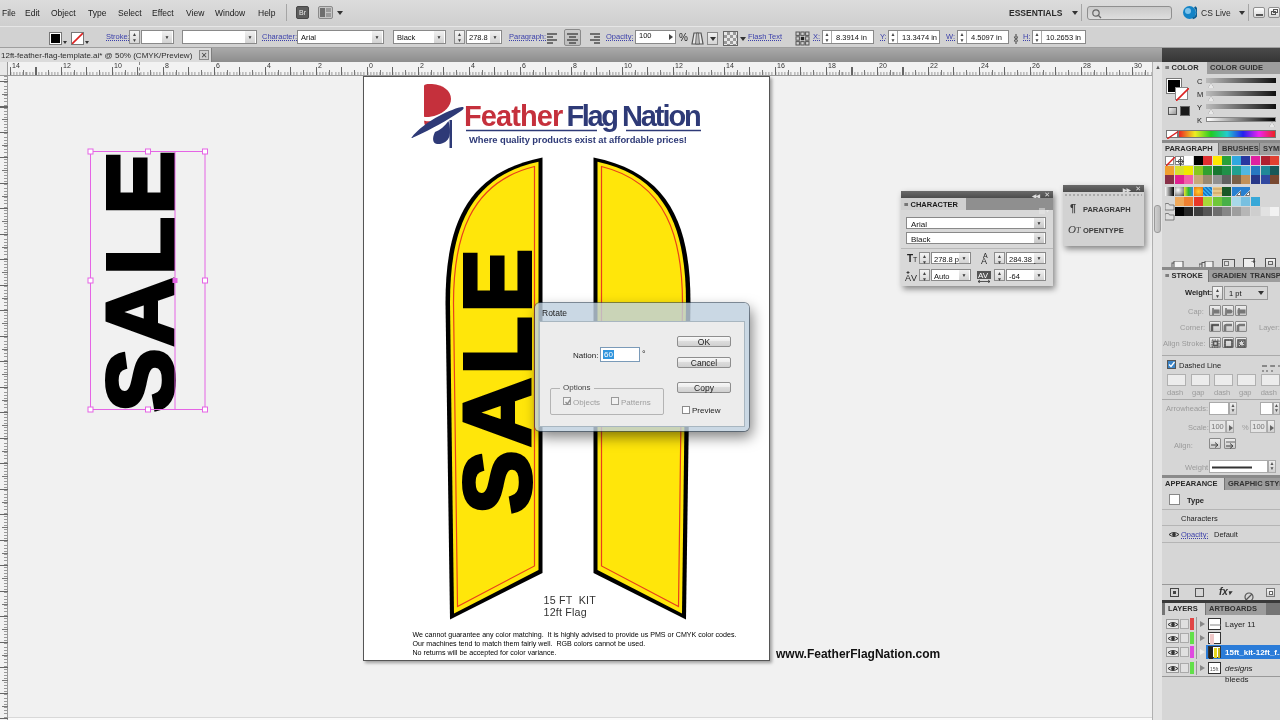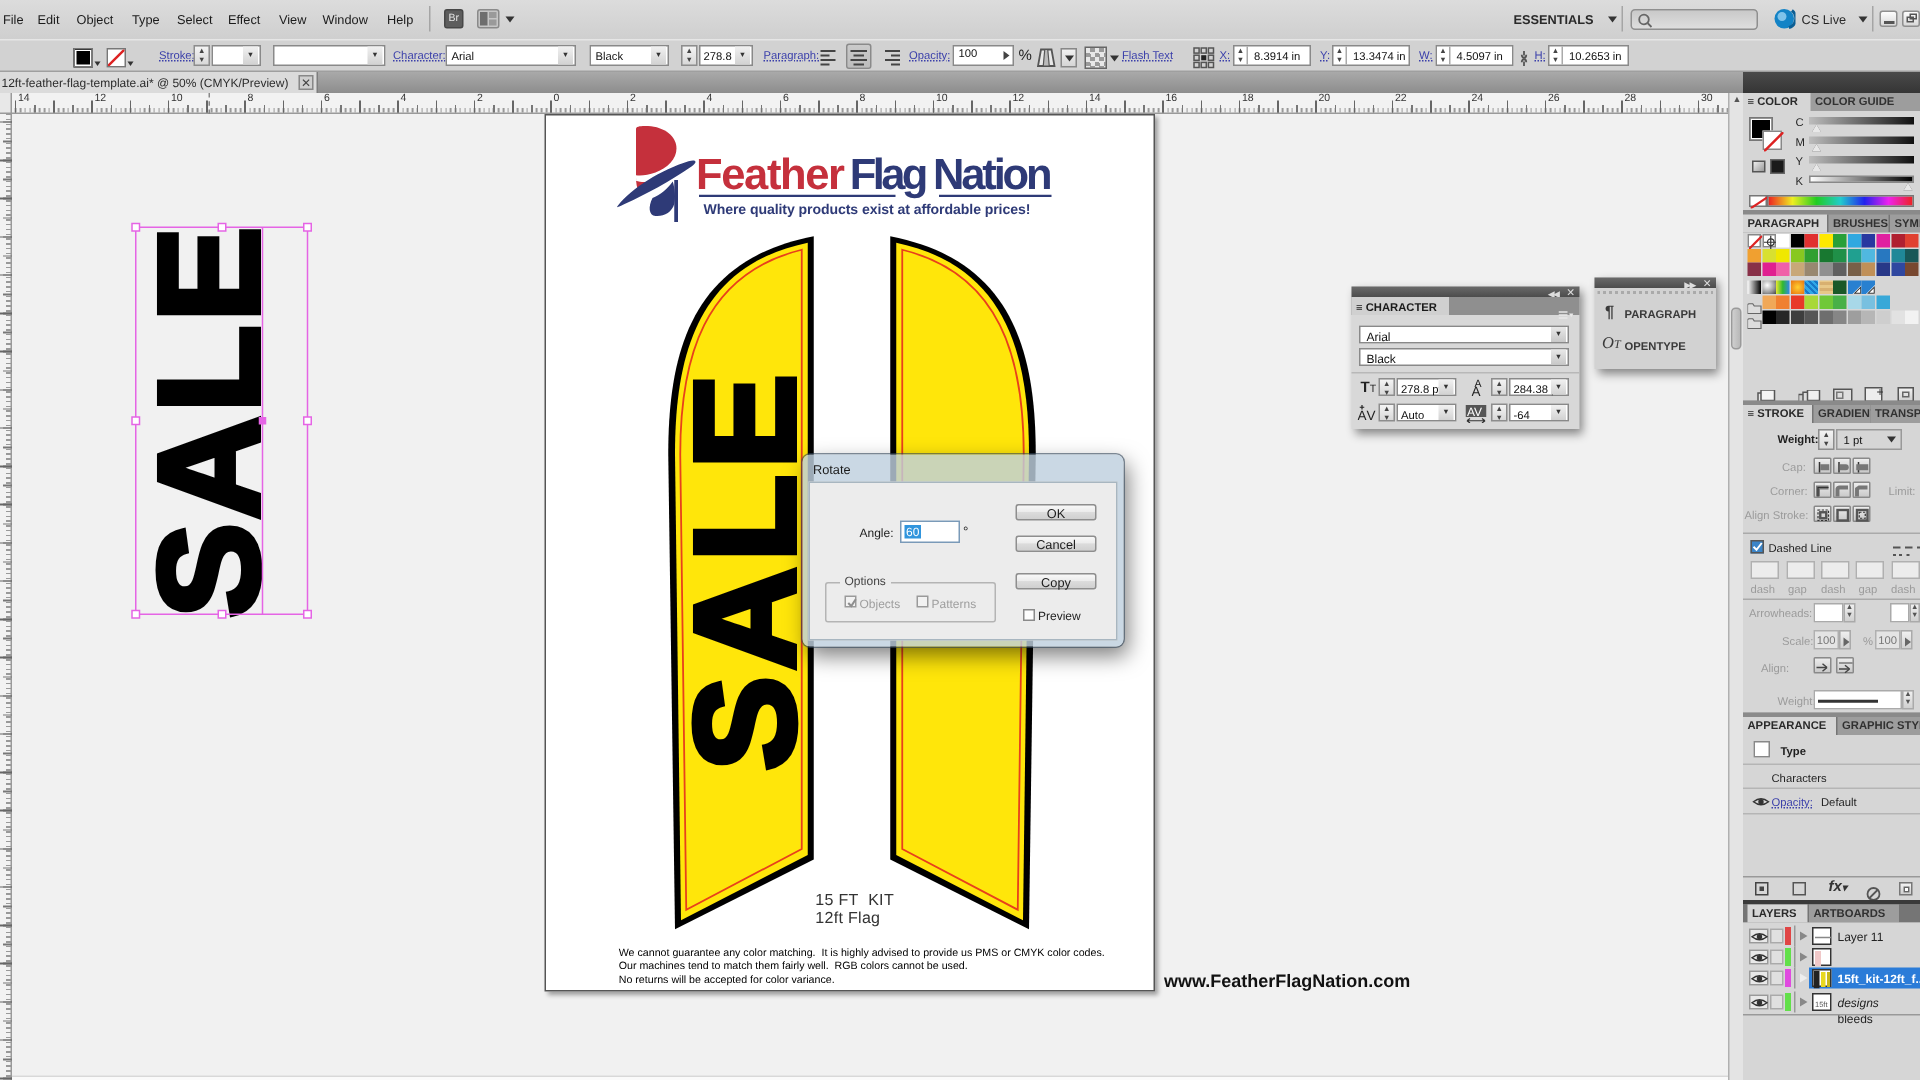--- a/index.html
+++ b/index.html
@@ -492,21 +492,21 @@
         <span class="abs" style="left:60px;top:39px;width:12px;height:11px;background:linear-gradient(#ededed,#c9c9c9);border:1px solid #8a8a8a;border-radius:1px;">
           <svg width="11" height="11" style="position:absolute;left:-0.5px;top:-0.5px;">
             <path d="M2 9 L2 4 A1.5 1.5 0 0 1 3.5 3 L9 3" fill="none" stroke="#777" stroke-width="2.6"></path>
           </svg>
         </span>
         <span class="abs" style="left:73px;top:39px;width:12px;height:11px;background:linear-gradient(#ededed,#c9c9c9);border:1px solid #8a8a8a;border-radius:1px;">
           <svg width="11" height="11" style="position:absolute;left:-0.5px;top:-0.5px;">
             <path d="M2 9 L2 4 L3.5 3 L9 3" fill="none" stroke="#777" stroke-width="2.6"></path>
           </svg>
         </span>
-      <span class="glbl" style="left:97px; top:41px;">Limit:</span>
+      <span class="glbl" style="left:97px; top:41px;">Layer:</span>
       <span class="glbl" style="left:1px; top:57px;">Align Stroke:</span>
       <span class="abs" style="left:47px;top:55px;width:12px;height:11px;background:linear-gradient(#ededed,#c9c9c9);border:1px solid #8a8a8a;border-radius:1px;">
           <svg width="11" height="11" style="position:absolute;left:-0.5px;top:-0.5px;">
             <rect x="2" y="2" width="7" height="7" fill="none" stroke="#333" stroke-width="0.8" stroke-dasharray="1.5 1"></rect>
             <rect x="3.5" y="3.5" width="4" height="4" fill="none" stroke="#555" stroke-width="1.6"></rect>
           </svg>
         </span>
         <span class="abs" style="left:60px;top:55px;width:12px;height:11px;background:linear-gradient(#ededed,#c9c9c9);border:1px solid #8a8a8a;border-radius:1px;">
           <svg width="11" height="11" style="position:absolute;left:-0.5px;top:-0.5px;">
             <rect x="2" y="2" width="7" height="7" fill="none" stroke="#333" stroke-width="0.8" stroke-dasharray="1.5 1"></rect>
@@ -742,21 +742,21 @@
       </div>
     <div class="abs" style="left:2px; top:9px; width:77px; height:2px; background:repeating-linear-gradient(90deg,#aaaaaa 0 2px, transparent 2px 4px);"></div>
     <span class="abs" style="left:7px; top:17px; font-size:11px; font-weight:bold; color:#3a3a3a;">¶</span>
     <span class="abs" style="left:20px; top:20px; font-size:7.5px; font-weight:bold; color:#3a3a3a;">PARAGRAPH</span>
     <span class="abs" style="left:5px; top:38px; font-size:11px; font-style:italic; font-family:'Liberation Serif',serif; color:#3a3a3a;">O<span style="font-size:8px;">T</span></span>
     <span class="abs" style="left:20px; top:41px; font-size:7.5px; font-weight:bold; color:#3a3a3a;">OPENTYPE</span>
   </div>
   <div id="dlg" class="abs">
     <div class="abs" style="left:7px; top:5px; font-size:8.5px; color:#1a1a1a;">Rotate</div>
     <div id="dlgbody">
-      <span class="abs" style="left:33px; top:29px; font-size:8px; color:#222;">Angle:</span>
+      <span class="abs" style="left:33px; top:29px; font-size:8px; color:#222;">Nation:</span>
       <span class="abs" style="left:60px; top:25px; width:40px; height:15px; background:#fff; border:1px solid #7a9ab8;">
           <span style="position:absolute; left:2px; top:2px; font-size:8px; background:#3195dd; color:#fff; padding:0 1px;">60</span>
         </span>
       <span class="abs" style="left:102px; top:27px; font-size:9px; color:#222;">°</span>
       <span class="btn" style="top:14px;">OK</span>
       <span class="btn" style="top:35px;">Cancel</span>
       <span class="btn" style="top:59.5px;">Copy</span>
       <span class="abs" style="left:142px; top:83.5px; width:8px; height:8px; background:#fdfdfd; border:1px solid #8a8a8a;"></span>
       <span class="abs" style="left:152px; top:84px; font-size:8px; color:#222;">Preview</span>
       <span class="abs" style="left:10px; top:66px; width:114px; height:27px; border:1px solid #b4b4b4; border-radius:2px;"></span>

